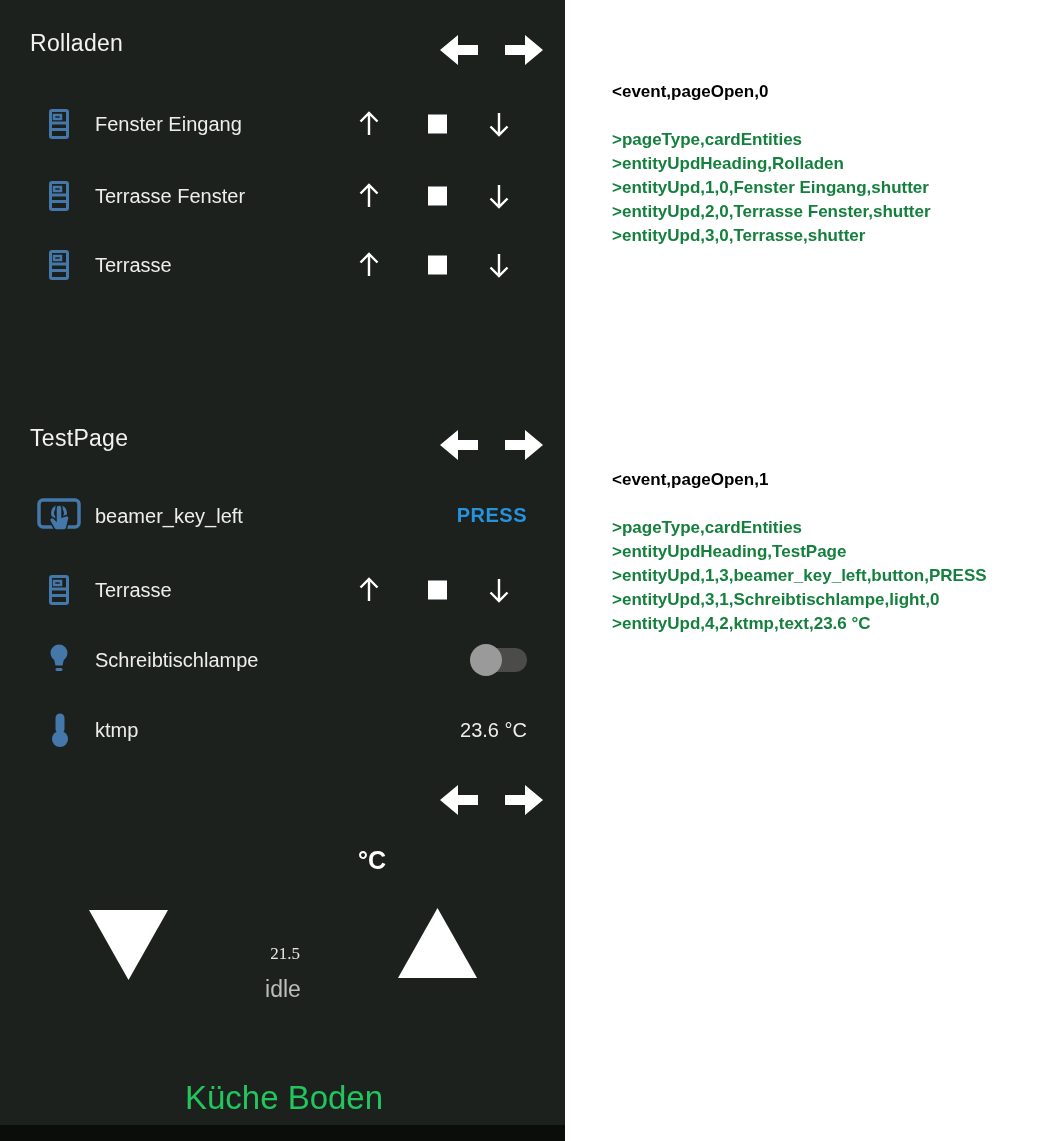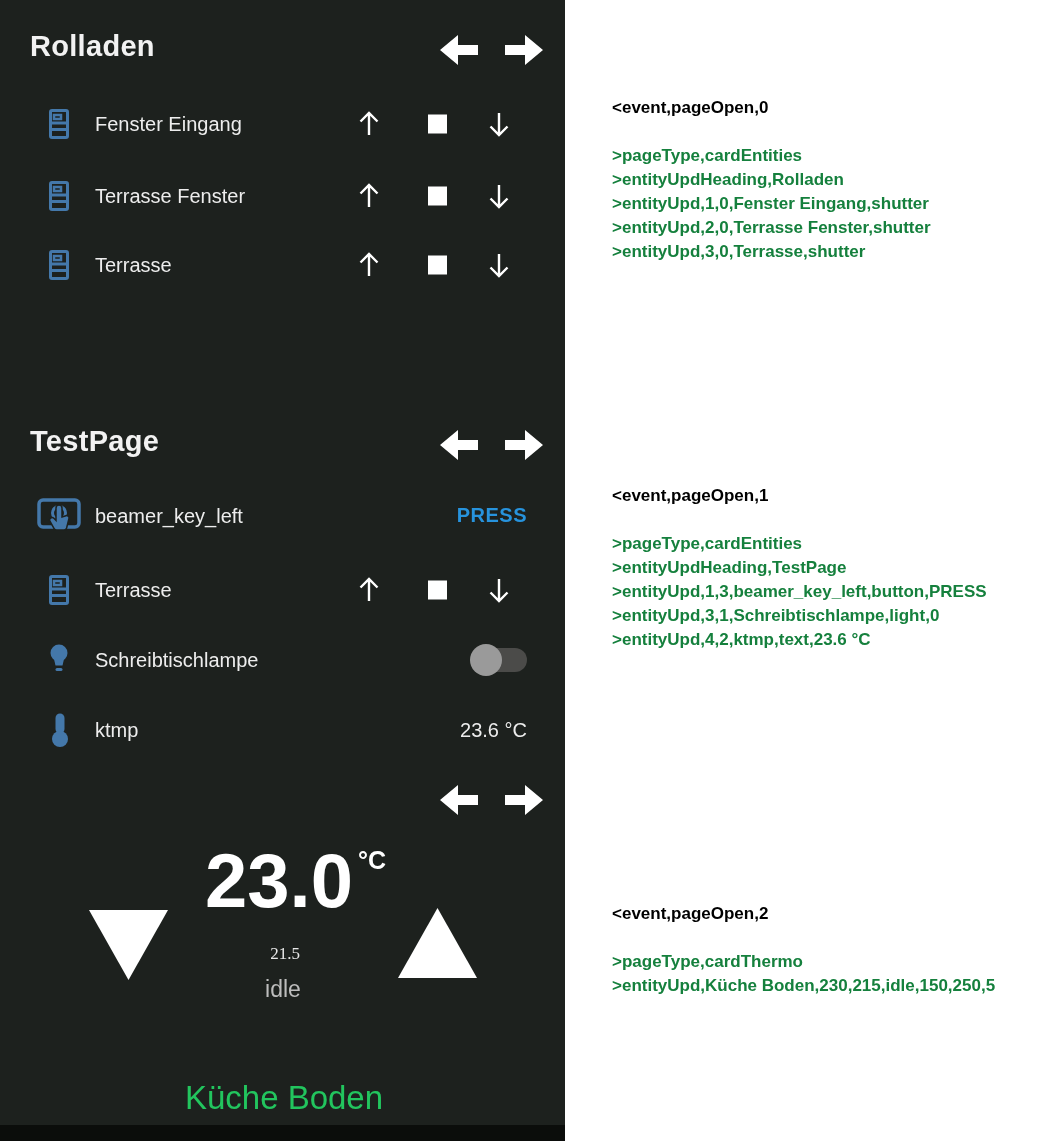--- a/index.html
+++ b/index.html
@@ -8,21 +8,21 @@
     width:1045px; height:1141px; position:relative; background:#ffffff;
     font-family:"Liberation Sans", sans-serif; overflow:hidden;
   }
   
   .device { position:absolute; left:0; top:0; width:565px; height:1141px; background:#1d211e; overflow:hidden; }
   .panel { position:absolute; left:0; width:565px; }
   #panel-rolladen { top:0; height:410px; }
   #panel-testpage { top:410px; height:360px; }
   #panel-thermo   { top:770px; height:355px; }
 
-  .heading { position:absolute; left:30px; font-size:29px; font-weight:700; color:#f2f2f2; letter-spacing:.3px; }
+  .heading { position:absolute; left:30px; font-size:23px; font-weight:400; color:#f2f2f2; letter-spacing:.3px; }
   #panel-rolladen .heading { top:30px; }
   #panel-testpage .heading { top:15px; }
 
   .nav { position:absolute; left:440px; width:103px; height:30px; display:flex; gap:27px; }
   #panel-rolladen .nav { top:35px; }
   #panel-testpage .nav { top:20px; }
   #panel-thermo   .nav { top:15px; }
   .nav button { background:none; border:0; padding:0; width:38px; height:30px; cursor:pointer; }
 
   .row { position:absolute; left:0; width:565px; height:36px; }
@@ -48,21 +48,21 @@
   .tri { position:absolute; background:none; border:0; padding:0; cursor:pointer; line-height:0; }
   .tri-down { left:89px;  top:140px; }
   .tri-up   { left:398px; top:138px; }
   .temp-target { position:absolute; left:285px; top:174px; transform:translateX(-50%); font-size:17px; color:#e8e8e8;font-family:Liberation Serif, serif; }
   .temp-state  { position:absolute; left:283px; top:206px; transform:translateX(-50%); font-size:23px; color:#bdbdbd; }
   .thermo-title{ position:absolute; left:284px; top:309px; transform:translateX(-50%); font-size:33px; color:#22c55e; white-space:nowrap; }
 
   .bottom-strip { position:absolute; left:0; top:1125px; width:565px; height:16px; background:#0b0d0b; }
 
   
-  .logs { position:absolute; left:565px; top:0; width:480px; height:929px; background:#ffffff;margin-top:16px; }
+  .logs { position:absolute; left:565px; top:0; width:480px; height:929px; background:#ffffff; }
   .log-block { position:absolute; left:47px; }
   #log-0 { top:80px; }
   #log-1 { top:468px; }
   #log-2 { top:886px; }
   .log-event { font-size:17px; font-weight:700; color:#000; line-height:24px; margin-bottom:24px; white-space:nowrap; }
   .log-line  { font-size:17px; font-weight:700; color:#15803d; line-height:24px; white-space:nowrap; }
 </style>
 </head>
 <body>
 
@@ -243,21 +243,20 @@
             <polygon points="38,10 18,10 18,0 0,15 18,30 18,20 38,20" fill="#ffffff"></polygon>
           </svg>
       </button>
       <button>
         <svg width="38" height="30" viewBox="0 0 38 30">
             <polygon points="0,10 20,10 20,0 38,15 20,30 20,20 0,20" fill="#ffffff"></polygon>
           </svg>
       </button>
     </div>
 
-    <div class="temp-current">23.0</div>
     <div class="temp-unit">°C</div>
 
     <button class="tri tri-down">
       <svg width="79" height="70" viewBox="0 0 79 70">
           <polygon points="0,0 79,0 39.5,70" fill="#ffffff"></polygon>
         </svg>
     </button>
     <button class="tri tri-up">
       <svg width="79" height="70" viewBox="0 0 79 70">
           <polygon points="39.5,0 79,70 0,70" fill="#ffffff"></polygon>
@@ -285,19 +284,14 @@
 
   <div class="log-block" id="log-1">
     <div class="log-event">&lt;event,pageOpen,1</div>
     <div class="log-line">&gt;pageType,cardEntities</div>
     <div class="log-line">&gt;entityUpdHeading,TestPage</div>
     <div class="log-line">&gt;entityUpd,1,3,beamer_key_left,button,PRESS</div>
     <div class="log-line">&gt;entityUpd,3,1,Schreibtischlampe,light,0</div>
     <div class="log-line">&gt;entityUpd,4,2,ktmp,text,23.6 °C</div>
   </div>
 
-  <div class="log-block" id="log-2">
-    <div class="log-event">&lt;event,pageOpen,2</div>
-    <div class="log-line">&gt;pageType,cardThermo</div>
-    <div class="log-line">&gt;entityUpd,Küche Boden,230,215,idle,150,250,5</div>
-  </div>
 
 </div>
 
 </body></html>

